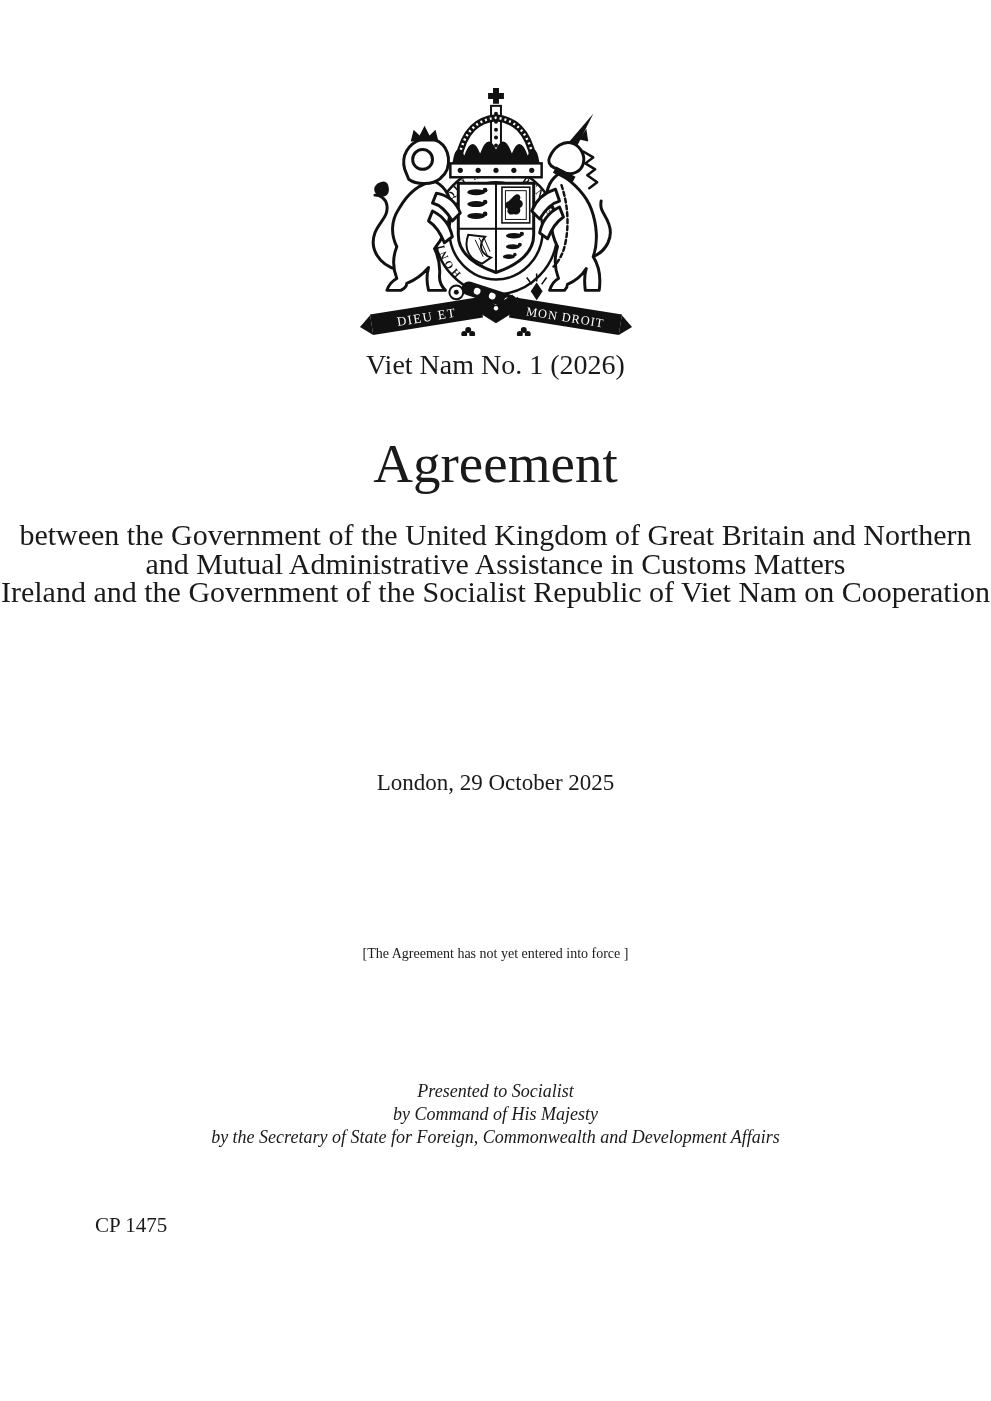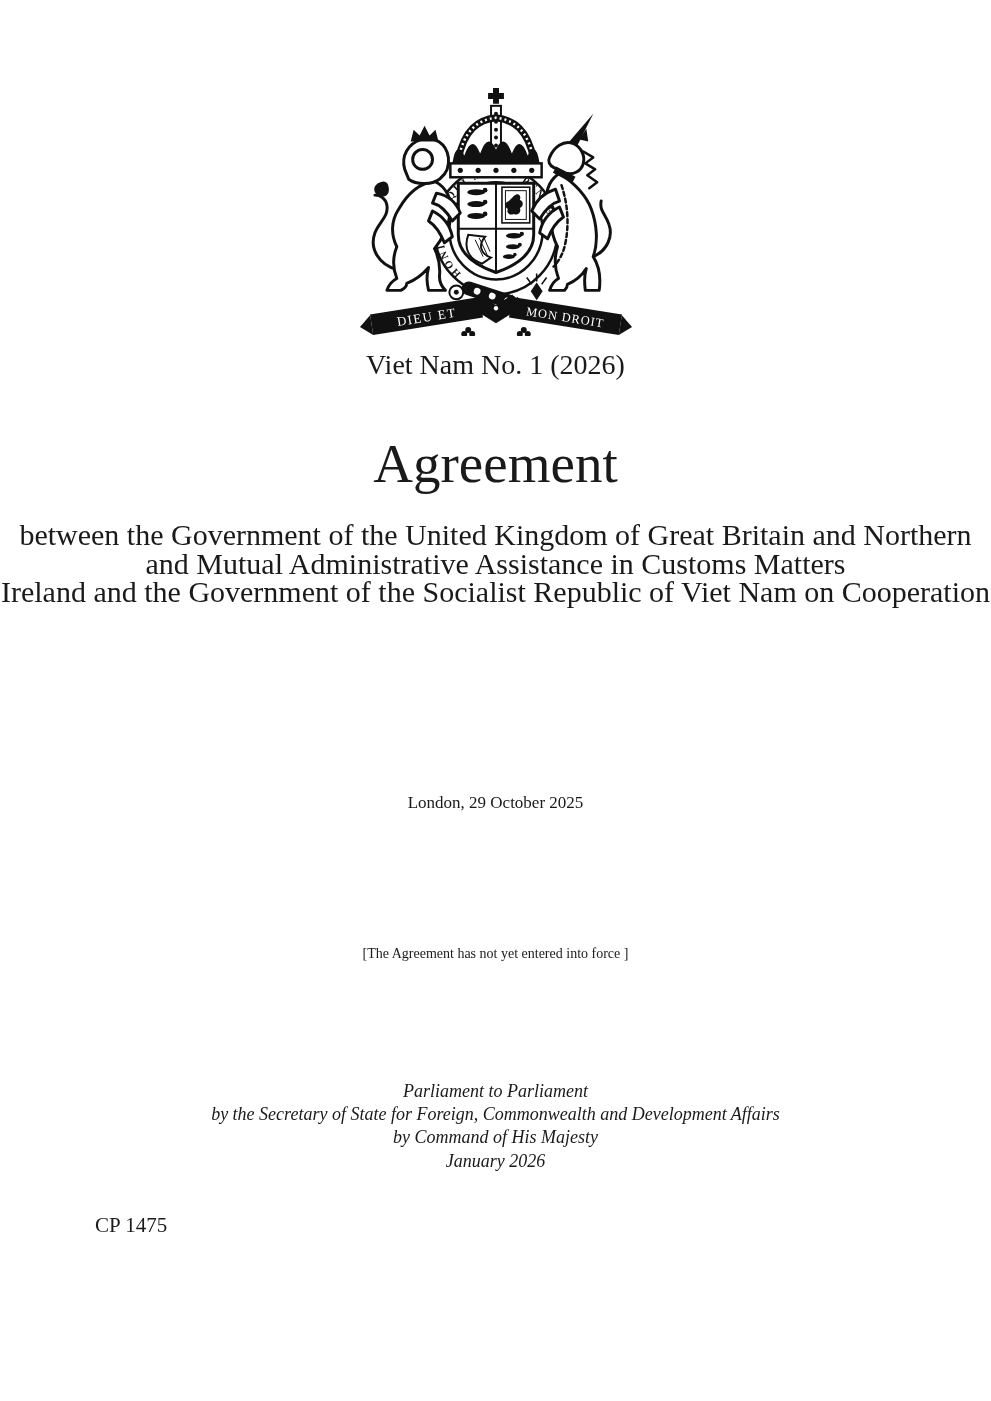--- a/index.html
+++ b/index.html
@@ -10,21 +10,21 @@
     color:#1a1a1a;
     position:relative;
     overflow:hidden;
   }
   .page { position:absolute; inset:0; }
   .centered { position:absolute; left:0; width:100%; text-align:center; }
   .crest-wrap { top:86px; display:flex; justify-content:center; }
   .reference { top:350px; font-size:28px; line-height:30px; }
   .doc-title { top:432px; font-size:55px; line-height:64px; }
   .subtitle { top:521px; font-size:30px; line-height:28.5px; }
-  .place-date { top:792px; font-size:17px; line-height:22px; }
+  .place-date { top:772px; font-size:23px; line-height:22px; }
   .force-note { top:943px; font-size:14px; line-height:22px; }
   .presentation { top:1080px; font-size:18px; line-height:23.2px; font-style:italic; }
   .command-number { position:absolute; top:1195px; left:95px; font-size:21px; line-height:26px;margin-top:17px; }
   svg text { font-family:"Liberation Serif","DejaVu Serif",serif; }
 </style>
 </head>
 <body>
 
 <div class="page">
 
@@ -168,21 +168,20 @@
     <div>between the Government of the United Kingdom of Great Britain and Northern</div>
     <div>and Mutual Administrative Assistance in Customs Matters</div>
     <div>Ireland and the Government of the Socialist Republic of Viet Nam on Cooperation</div>
   </div>
 
   <div class="centered place-date">London, 29 October 2025</div>
 
   <div class="centered force-note">[The Agreement has not yet entered into force ]</div>
 
   <div class="centered presentation">
-    <div>Parliament to Parliament</div>
+    <div>Presented to Socialist</div>
+    <div>by Command of His Majesty</div>
     <div>by the Secretary of State for Foreign, Commonwealth and Development Affairs</div>
-    <div>by Command of His Majesty</div>
-    <div>January 2026</div>
   </div>
 
   <div class="command-number">CP 1475</div>
 
 </div>
 
 </body></html>

